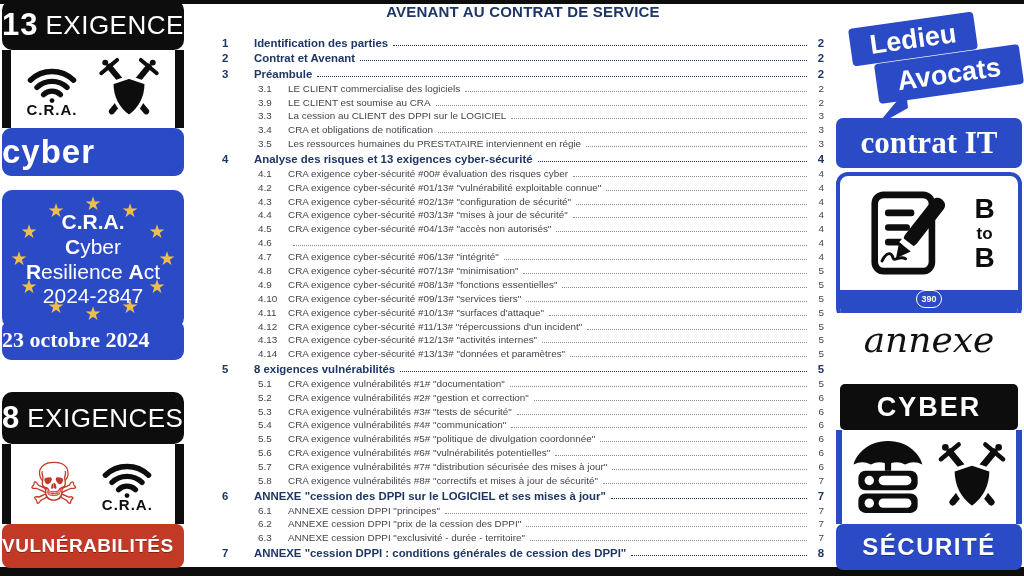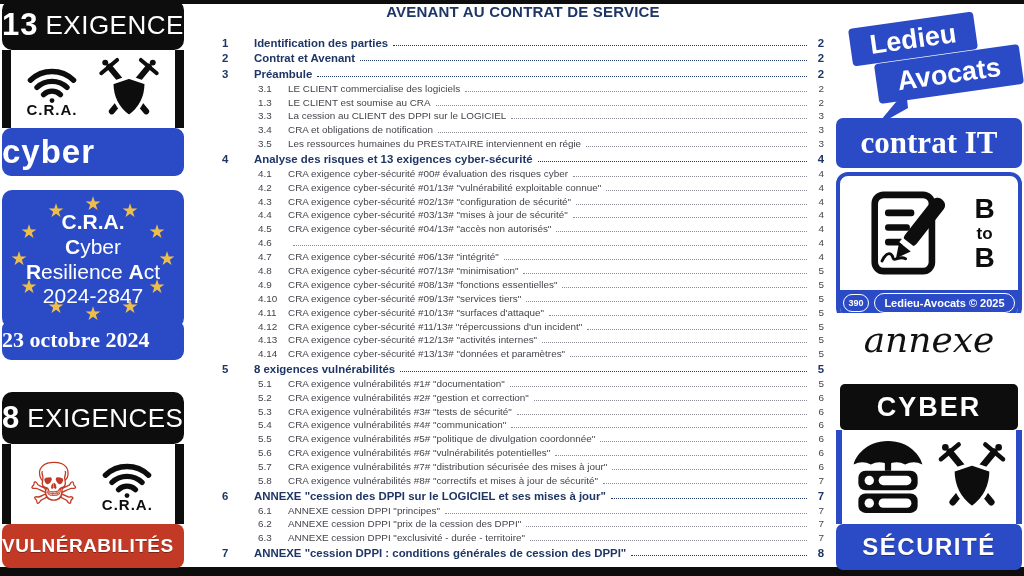--- a/index.html
+++ b/index.html
@@ -83,21 +83,21 @@
                 font-size:31px; color:#fff; }
 
   #btob-card { top:172px; height:148px; background:#fff; border:4px solid #2b4ac6;
                border-radius:12px; overflow:hidden; }
   .btob-body { display:flex; align-items:center; justify-content:space-evenly; height:114px; }
   .btob-letters { display:flex; flex-direction:column; align-items:center; line-height:1;
                   color:#0d0d0d; font-weight:900; }
   .btob-b { font-size:28px; }
   .btob-to { font-size:17px; margin:2px 0; }
   .card-footer { display:flex; align-items:center; height:26px; background:#2b4ac6;
-                 padding:0 3px; gap:5px; }
+                 padding:0 3px; gap:5px;flex-direction:column; }
   .pill-num { flex:none; width:26px; height:18px; border:1.5px solid #fff; border-radius:10px;
               color:#fff; font-size:9px; font-weight:700; display:flex; align-items:center;
               justify-content:center; }
   .pill-copy { flex:1; height:20px; border:1.5px solid #fff; border-radius:11px; color:#fff;
                font-size:11px; font-weight:700; display:flex; align-items:center; justify-content:center; }
 
   #annexe { top:313px; height:52px; background:#fff; display:flex; align-items:center;
             justify-content:center; font-family:"DejaVu Serif","Liberation Serif",serif;
             font-style:italic; font-size:36px; color:#111; }
 
@@ -225,21 +225,21 @@
         <span class="toc-dots"></span>
         <span class="toc-page">2</span>
       </div>
       <div class="toc-row lvl2">
         <span class="toc-num">3.1</span>
         <span class="toc-label">LE CLIENT commercialise des logiciels</span>
         <span class="toc-dots"></span>
         <span class="toc-page">2</span>
       </div>
       <div class="toc-row lvl2">
-        <span class="toc-num">1.3</span>
+        <span class="toc-num">3.9</span>
         <span class="toc-label">LE CLIENT est soumise au CRA</span>
         <span class="toc-dots"></span>
         <span class="toc-page">2</span>
       </div>
       <div class="toc-row lvl2">
         <span class="toc-num">3.3</span>
         <span class="toc-label">La cession au CLIENT des DPPI sur le LOGICIEL</span>
         <span class="toc-dots"></span>
         <span class="toc-page">3</span>
       </div>

